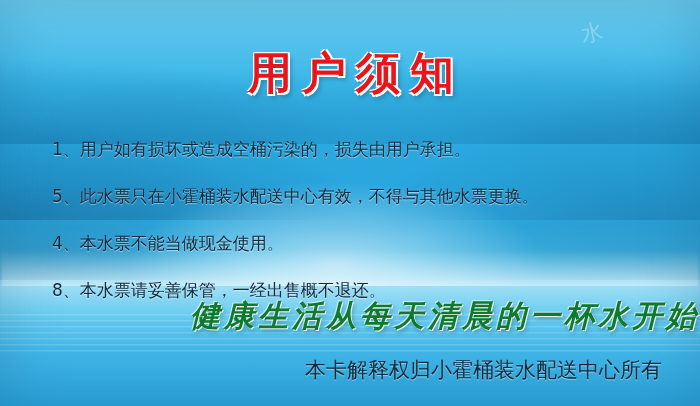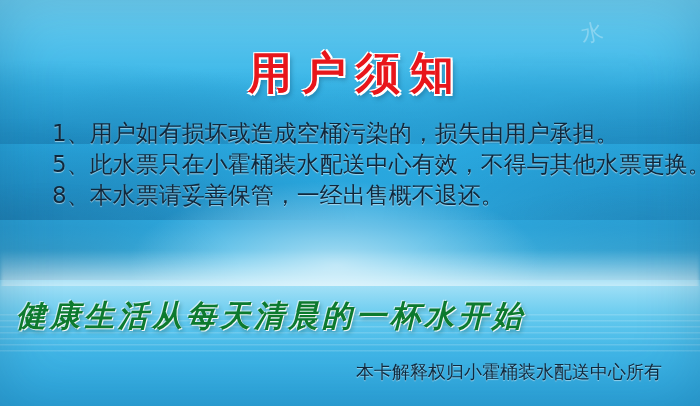--- a/index.html
+++ b/index.html
@@ -119,49 +119,50 @@
       3px 4px 5px rgba(0,40,70,.35);
   }
   .terms {
     position: absolute;
     top: 118px;
     left: 52px;
     right: 28px;
   }
   .term {
     font-family: "DejaVu Sans", "Liberation Sans", sans-serif;
-    font-size: 23px;
+    font-size: 17px;
     color: #10283c;
     line-height: 31px;
     white-space: nowrap;
     text-shadow: 0 1px 1px rgba(255,255,255,.55);
+    margin-top: 16px;
   }
   .slogan {
     position: absolute;
     top: 296px;
     left: 0; right: 0;
-    text-align: left;
+    text-align: right;
     font-family: Liberation Sans, sans-serif;
     font-weight: bold;
     font-style: italic;
     font-size: 30px;
     letter-spacing: 4px;
     color: #0d7a2e;
     text-shadow:
       1px 1px 0 rgba(255,255,255,.9),
       -1px -1px 0 rgba(255,255,255,.6),
       2px 3px 4px rgba(0,50,30,.3);
     padding-left: 16px;
   }
   .footer {
     position: absolute;
     bottom: 22px;
     right: 38px;
     font-family: "DejaVu Sans", "Liberation Sans", sans-serif;
-    font-size: 18px;
+    font-size: 21px;
     color: #10283c;
     white-space: nowrap;
     text-shadow: 0 1px 1px rgba(255,255,255,.5);
     text-align: center;
   }
   .watermark {
     position: absolute;
     top: 18px;
     right: 96px;
     font-family: "DejaVu Serif", "Liberation Serif", serif;
@@ -189,20 +190,21 @@
 
   <div class="watermark">水</div>
 
   <div class="content">
 
     <div class="title">用户须知</div>
 
     <div class="terms">
       <div class="term">1、用户如有损坏或造成空桶污染的，损失由用户承担。</div>
       <div class="term">5、此水票只在小霍桶装水配送中心有效，不得与其他水票更换。</div>
+      <div class="term">4、本水票不能当做现金使用。</div>
       <div class="term">8、本水票请妥善保管，一经出售概不退还。</div>
     </div>
 
     <div class="slogan">健康生活从每天清晨的一杯水开始</div>
 
     <div class="footer">本卡解释权归小霍桶装水配送中心所有</div>
 
   </div>
 </div>
 

